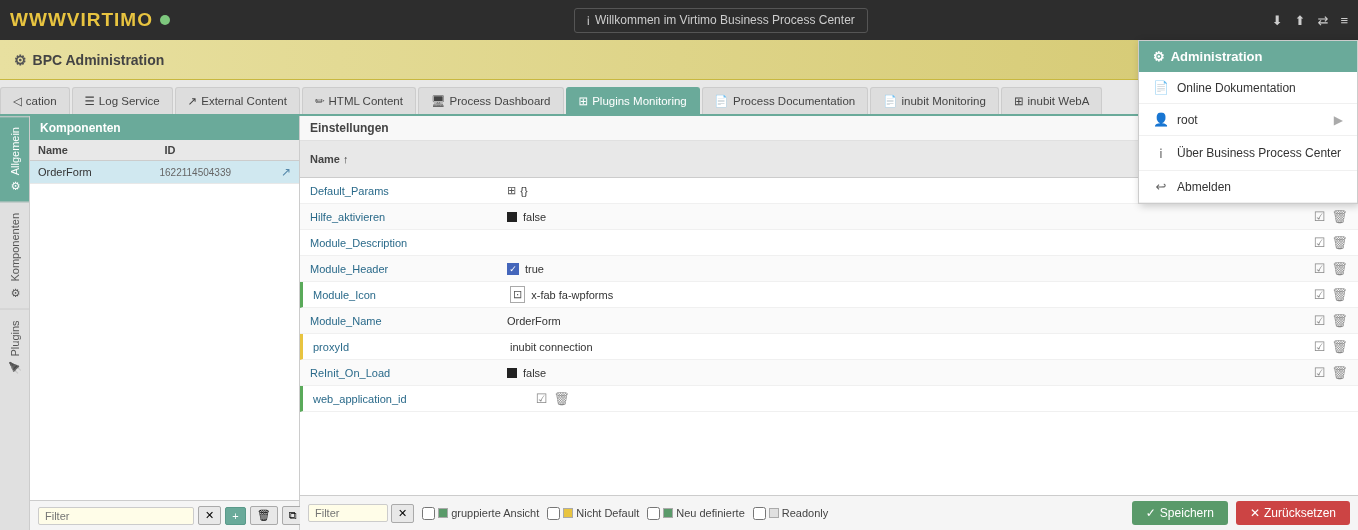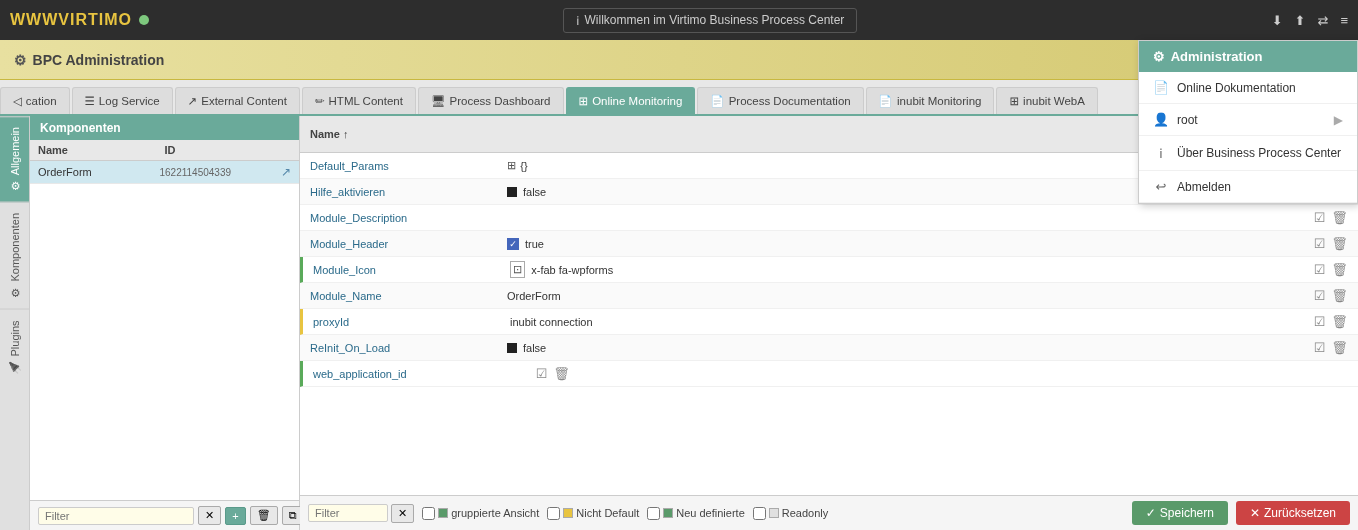--- a/index.html
+++ b/index.html
@@ -10,21 +10,21 @@
       height: 40px;
       background: #2d2d2d;
       display: flex;
       align-items: center;
       padding: 0 10px;
       position: relative;
     }
     .logo {
       color: #e8c440;
       font-weight: bold;
-      font-size: 16px;
+      font-size: 19px;
       letter-spacing: 1px;
       display: flex;
       align-items: center;
       gap: 7px;
     }
     .logo-dot {
       width: 10px; height: 10px;
       border-radius: 50%;
       background: #7ec87e;
       display: inline-block;
@@ -386,21 +386,21 @@
   <div class="tab">
     <span>✏</span>
     <span>HTML Content</span>
   </div>
   <div class="tab">
     <span>🖥</span>
     <span>Process Dashboard</span>
   </div>
   <div class="tab active">
     <span>⊞</span>
-    <span>Online Monitoring</span>
+    <span>Plugins Monitoring</span>
   </div>
   <div class="tab">
     <span>📄</span>
     <span>Process Documentation</span>
   </div>
   <div class="tab">
     <span>📄</span>
     <span>inubit Monitoring</span>
   </div>
   <div class="tab">
@@ -442,20 +442,23 @@
     <div class="panel-footer">
       <input class="filter-input" type="text" placeholder="Filter" style="">
       <button class="footer-btn">✕</button>
       <button class="footer-btn green">+</button>
       <button class="footer-btn">🗑</button>
       <button class="footer-btn">⧉</button>
     </div>
   </div>
 
   <div class="einstellungen-panel">
+    <div class="settings-header">
+      <span>Einstellungen</span>
+    </div>
     <div class="settings-table-header">
       <span class="sth-name">
         <span>Name ↑</span>
       </span>
     </div>
 
     <div style="overflow-y: auto; flex: 1;">
 
       <div class="settings-row">
         <span class="s-name">Default_Params</span>

